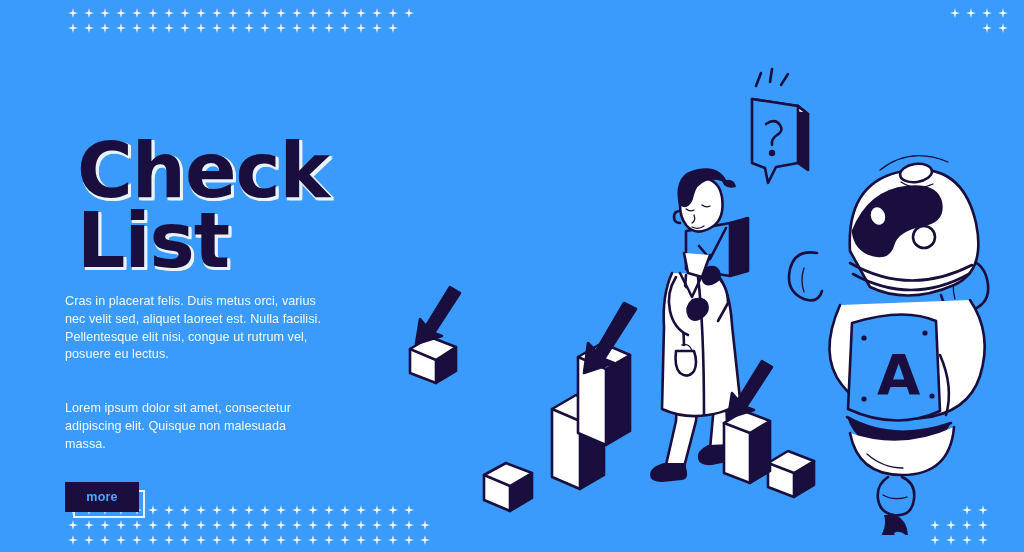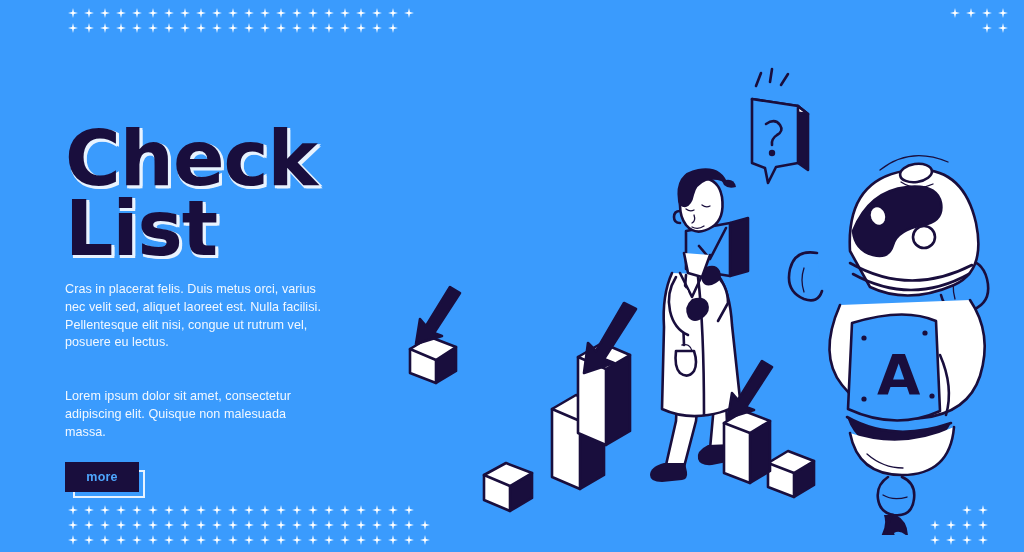--- a/index.html
+++ b/index.html
@@ -45,21 +45,21 @@
   #stars-bot-right  { left: 930px; top: 505px;}
 
   
   #hero-text {
     position: absolute;
     left: 65px;
     top: 124px;
     width: 300px;
   }
   #page-title {
-    margin: 0;
+    margin: 12px;
     font-family: "DejaVu Sans", sans-serif;
     font-size: 76px;
     line-height: 0.92;
     font-weight: 700;
     letter-spacing: -1px;
     color: #190e3d;
     text-shadow:
        2px 2px 0 #e8f3ff,
        3px 3px 0 #e8f3ff,
        1px 3px 0 #e8f3ff,
@@ -72,21 +72,21 @@
     font-size: 12.6px;
     line-height: 1.42;
     letter-spacing: 0.05px;
   }
   #body-paragraph-1 { margin-top: 36px; width: 258px; }
   #body-paragraph-2 { margin-top: 17px; width: 262px; }
 
   
   #more-button-wrap {
     position: relative;
-    margin-top: 20px;
+    margin-top: 28px;
     width: 98px;
     height: 32px;
   }
   #more-button-outline {
     position: absolute;
     left: 8px;
     top: 8px;
     width: 72px;
     height: 28px;
     border: 2px solid #e8f3ff;

